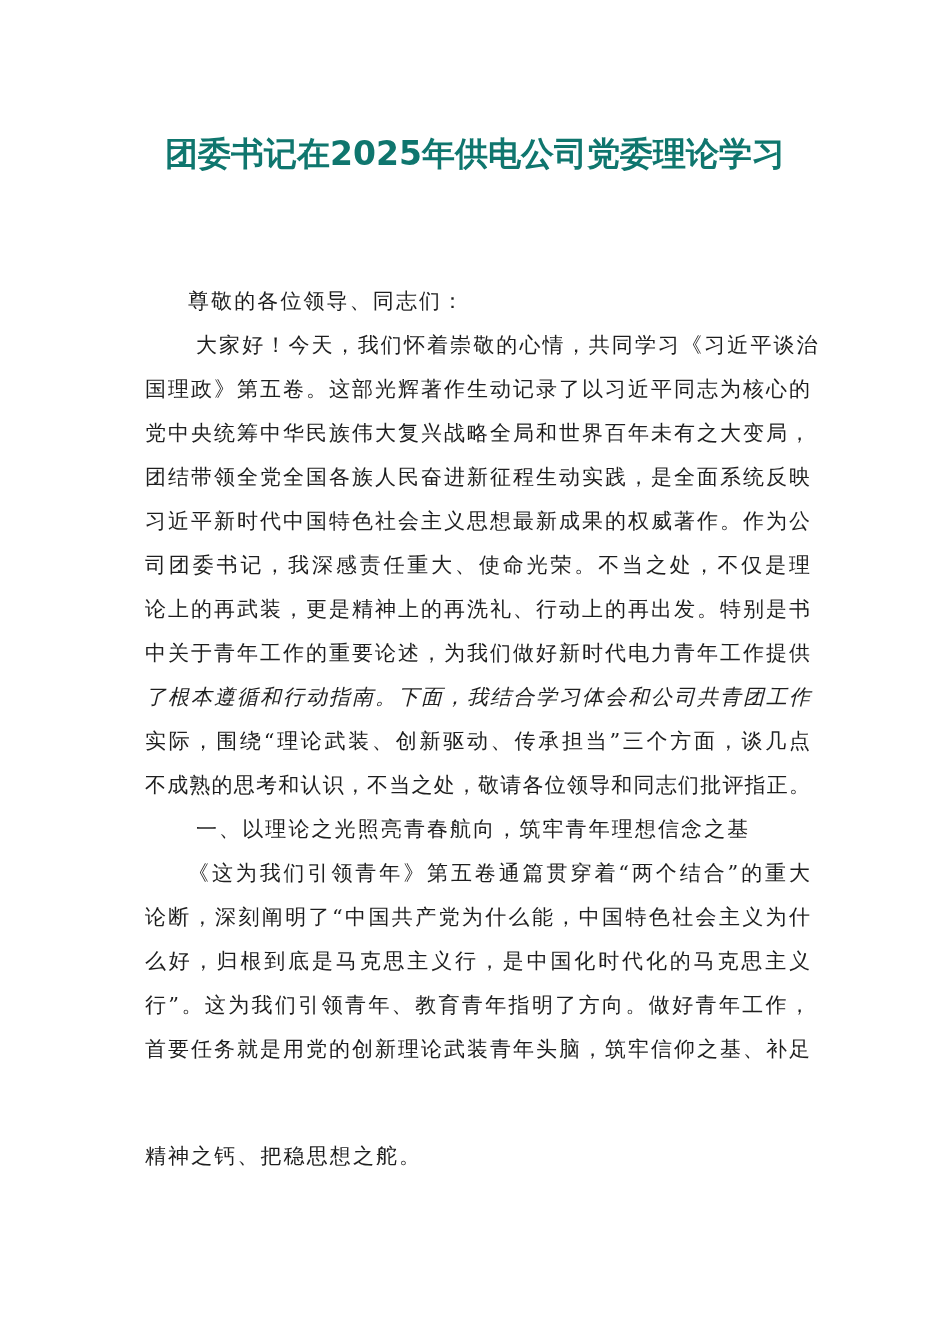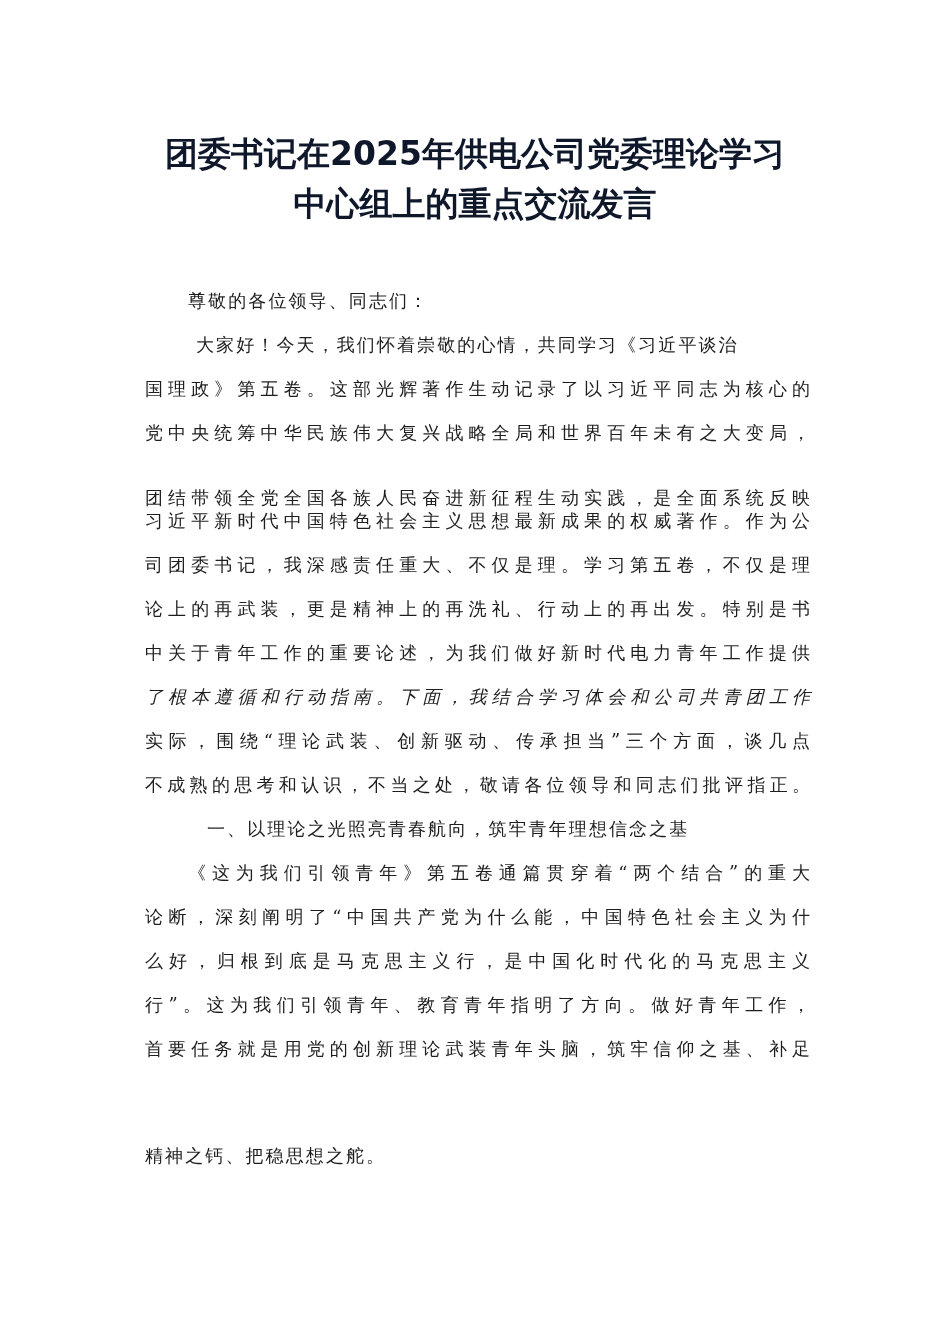--- a/index.html
+++ b/index.html
@@ -24,67 +24,66 @@
   }
   .title {
     position: absolute;
     left: 0;
     width: 950px;
     text-align: center;
     font-family: "DejaVu Sans", "Liberation Sans", sans-serif;
     font-weight: bold;
     font-size: 33px;
     letter-spacing: 0px;
-    color: #0f172a;
+    color: #0f766e;
     white-space: nowrap;
     line-height: 40px;
   }
   .title.l1 { top: 134px; }
   .title.l2 { top: 184px; }
   .line {
     position: absolute;
     left: 145px;
     width: 665px;
-    font-size: 18px;
+    font-size: 21px;
     line-height: 30px;
     white-space: nowrap;
     color: #1e1e1e;
     letter-spacing: 2.1px;
   }
   .line.justify {
     text-align: justify;
     text-align-last: justify;
     letter-spacing: 0;
   }
 </style>
 </head>
 <body>
 
 <div class="page">
 
   <div class="title l1">团委书记在2025年供电公司党委理论学习</div>
-  <div class="title l2">中心组上的重点交流发言</div>
 
   <div class="line" style="left:188px; top:286px;">尊敬的各位领导、同志们：</div>
 
   <div>
     <div class="line" style="left:196px; top:330px; width:614px;">大家好！今天，我们怀着崇敬的心情，共同学习《习近平谈治</div>
     <div class="line justify" style="top:374px;">国理政》第五卷。这部光辉著作生动记录了以习近平同志为核心的</div>
     <div class="line justify" style="top:418px;">党中央统筹中华民族伟大复兴战略全局和世界百年未有之大变局，</div>
-    <div class="line justify" style="top:462px;margin-top:21px;">团结带领全党全国各族人民奋进新征程生动实践，是全面系统反映</div>
+    <div class="line justify" style="top:462px;">团结带领全党全国各族人民奋进新征程生动实践，是全面系统反映</div>
     <div class="line justify" style="top:506px;">习近平新时代中国特色社会主义思想最新成果的权威著作。作为公</div>
-    <div class="line justify" style="top:550px;">司团委书记，我深感责任重大、不仅是理。学习第五卷，不仅是理</div>
+    <div class="line justify" style="top:550px;">司团委书记，我深感责任重大、使命光荣。不当之处，不仅是理</div>
     <div class="line justify" style="top:594px;">论上的再武装，更是精神上的再洗礼、行动上的再出发。特别是书</div>
     <div class="line justify" style="top:638px;">中关于青年工作的重要论述，为我们做好新时代电力青年工作提供</div>
     <div class="line justify" style="top:682px;font-style:italic;">了根本遵循和行动指南。下面，我结合学习体会和公司共青团工作</div>
     <div class="line justify" style="top:726px;">实际，围绕“理论武装、创新驱动、传承担当”三个方面，谈几点</div>
     <div class="line justify" style="top:770px;">不成熟的思考和认识，不当之处，敬请各位领导和同志们批评指正。</div>
   </div>
 
-  <div class="line" style="left:196px; top:814px;margin-left:11px;">一、以理论之光照亮青春航向，筑牢青年理想信念之基</div>
+  <div class="line" style="left:196px; top:814px;">一、以理论之光照亮青春航向，筑牢青年理想信念之基</div>
 
   <div>
     <div class="line justify" style="left:188px; top:858px; width:622px;">《这为我们引领青年》第五卷通篇贯穿着“两个结合”的重大</div>
     <div class="line justify" style="top:902px;">论断，深刻阐明了“中国共产党为什么能，中国特色社会主义为什</div>
     <div class="line justify" style="top:946px;">么好，归根到底是马克思主义行，是中国化时代化的马克思主义</div>
     <div class="line justify" style="top:990px;">行”。这为我们引领青年、教育青年指明了方向。做好青年工作，</div>
     <div class="line justify" style="top:1034px;">首要任务就是用党的创新理论武装青年头脑，筑牢信仰之基、补足</div>
     <div class="line" style="top:1141px;">精神之钙、把稳思想之舵。</div>
   </div>
 

